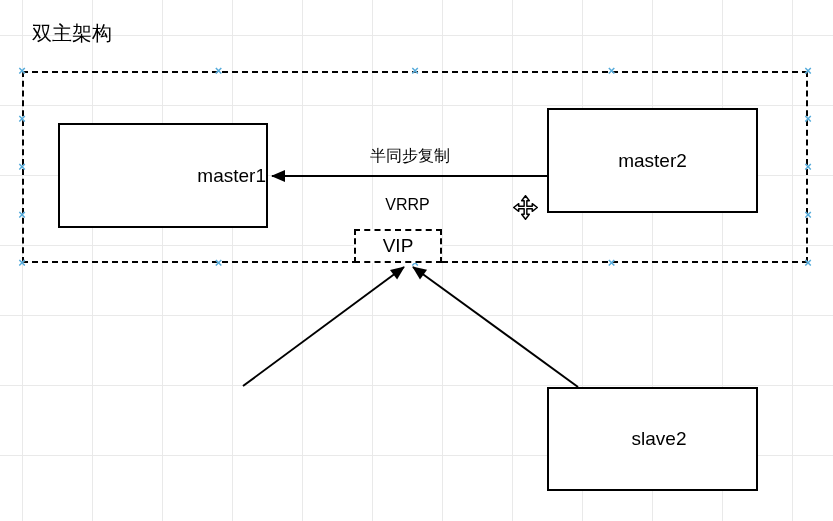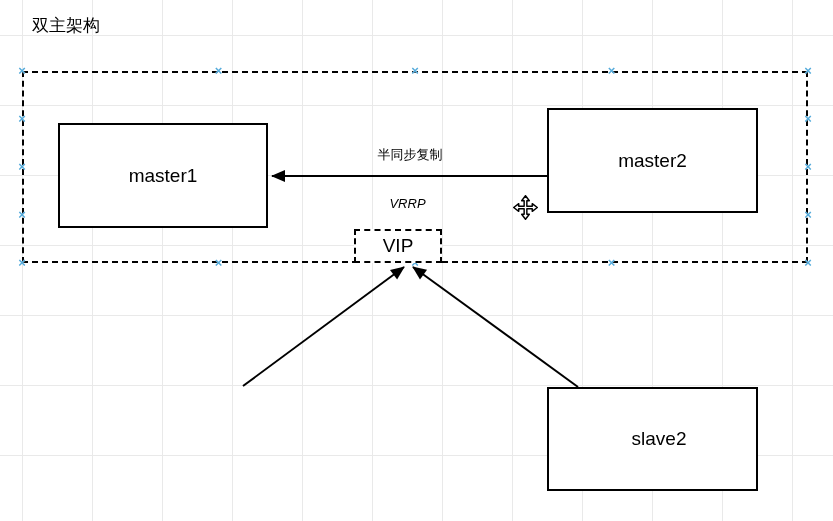--- a/index.html
+++ b/index.html
@@ -13,22 +13,22 @@
     overflow:hidden;
     background-color:#ffffff;
     background-image:
       linear-gradient(to right,#e9e9e9 1px,transparent 1px),
       linear-gradient(to bottom,#e9e9e9 1px,transparent 1px);
     background-size:70px 70px;
     background-position:22px 35px;
     color:#000;
   }
   .diagram-title{
-    position:absolute;left:32px;top:14px;
-    font-size:17px;line-height:24px;color:#000;
+    position:absolute;left:32px;top:21px;
+    font-size:20px;line-height:24px;color:#000;
   }
   .selection-rect{
     position:absolute;left:22px;top:71px;width:786px;height:192px;
     border:2px dashed #000;
     box-sizing:border-box;
   }
   .handle{
     position:absolute;
     font-size:13px;font-weight:bold;
     line-height:13px;
@@ -37,35 +37,35 @@
     text-shadow:0 0 1px rgba(255,255,255,.8);
   }
   .node{
     position:absolute;
     border:2px solid #000;
     background:#fff;
     box-sizing:border-box;
     display:flex;align-items:center;justify-content:center;
     font-size:19px;color:#000;
   }
-  #node-master1{left:58px;top:123px;width:210px;height:105px;}
+  #node-master1{left:58px;top:123px;width:210px;height:105px;justify-content:flex-end;}
   #node-master2{left:547px;top:108px;width:211px;height:105px;}
   #node-slave1{left:57px;top:386px;width:211px;height:105px;}
   #node-slave2{left:547px;top:387px;width:211px;height:104px;padding-left:13px;}
   #node-vip{
     left:354px;top:229px;width:88px;height:34px;
     border:2px dashed #000;
   }
   .edge-label{
     position:absolute;
-    font-size:13px;color:#000;text-align:center;
+    font-size:16px;color:#000;text-align:center;
     background:transparent;
   }
   #label-replication{left:340px;top:146px;width:140px;}
-  #label-vrrp{left:355px;top:196px;width:105px;font-style:italic;}
+  #label-vrrp{left:355px;top:196px;width:105px;}
   #edges{position:absolute;left:0;top:0;width:833px;height:521px;}
   #edges line{stroke:#000;stroke-width:2;}
   #move-cursor{
     position:absolute;left:512px;top:194px;width:27px;height:27px;
   }
 </style>
 </head>
 <body>
 
 <div id="canvas">

